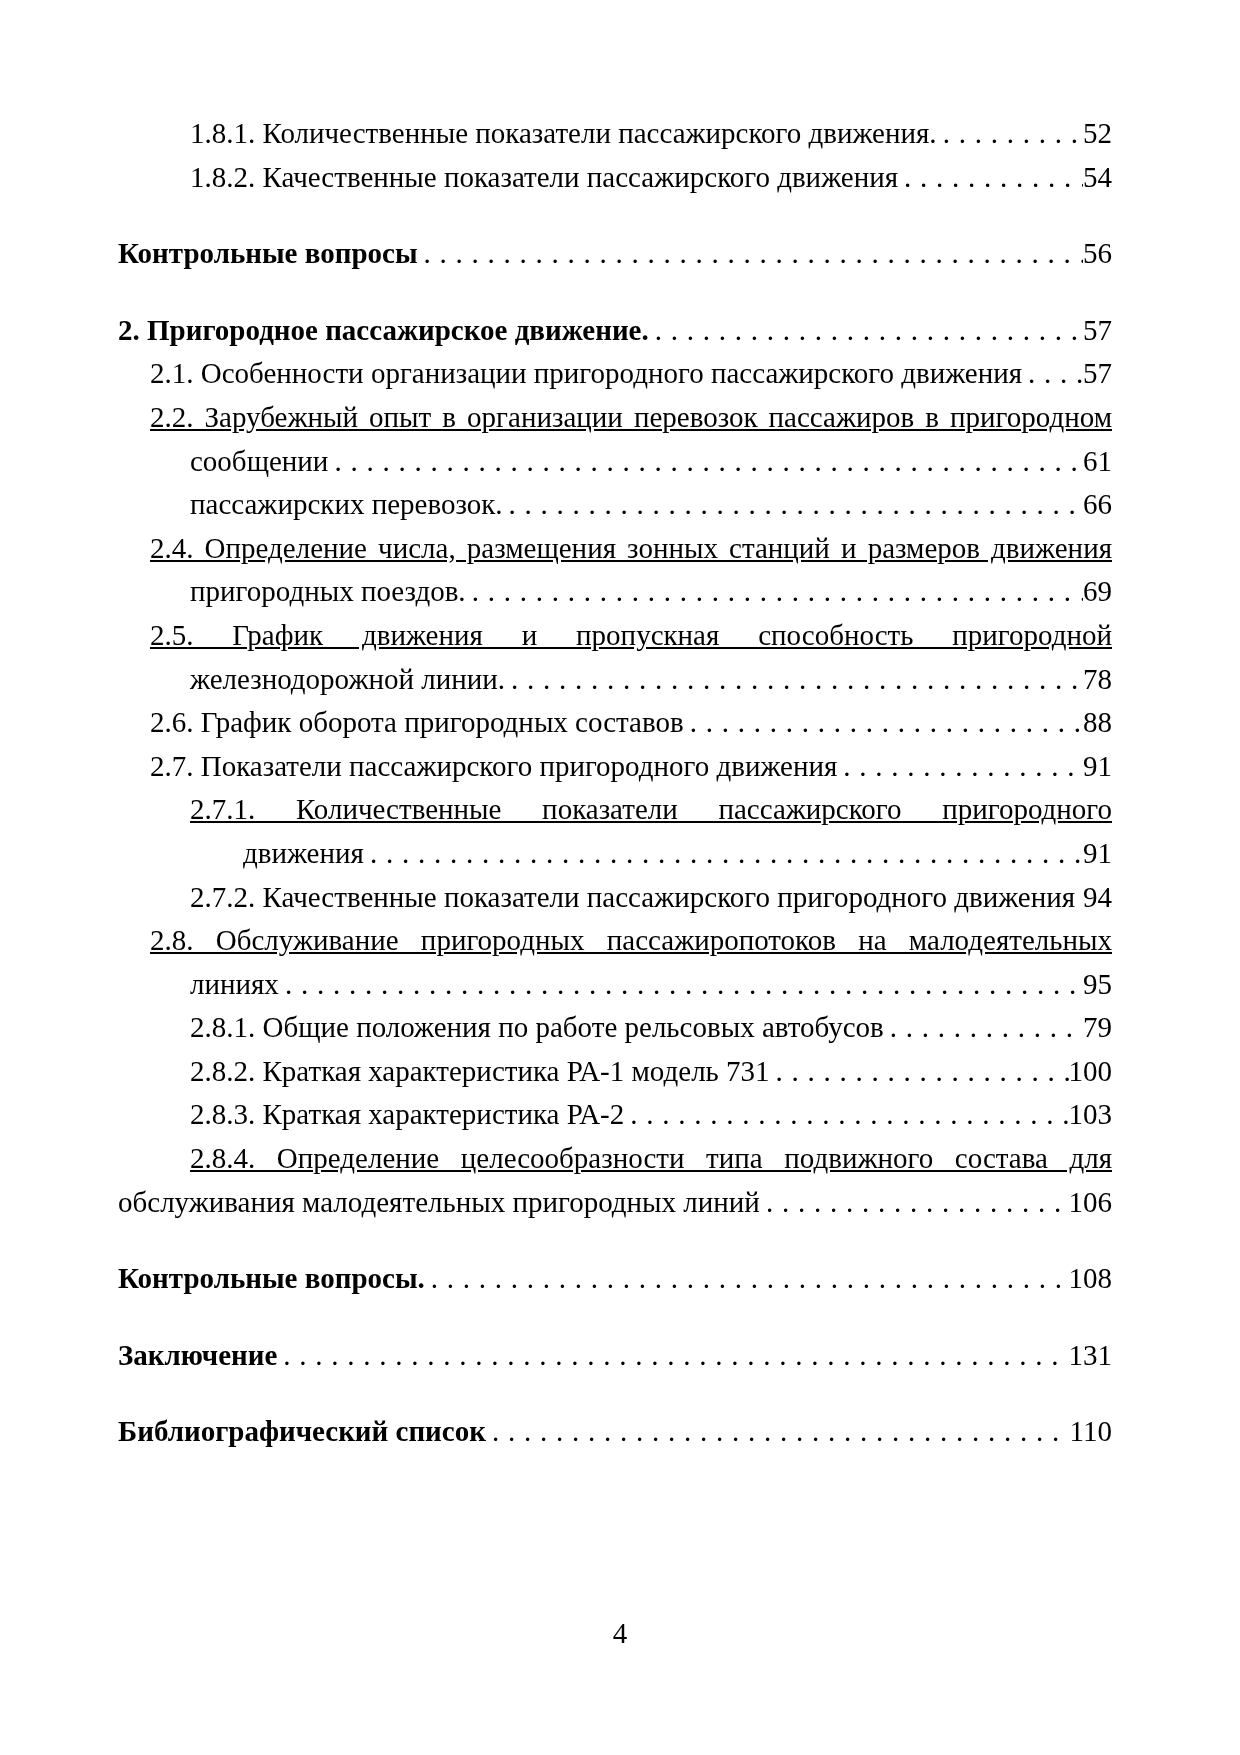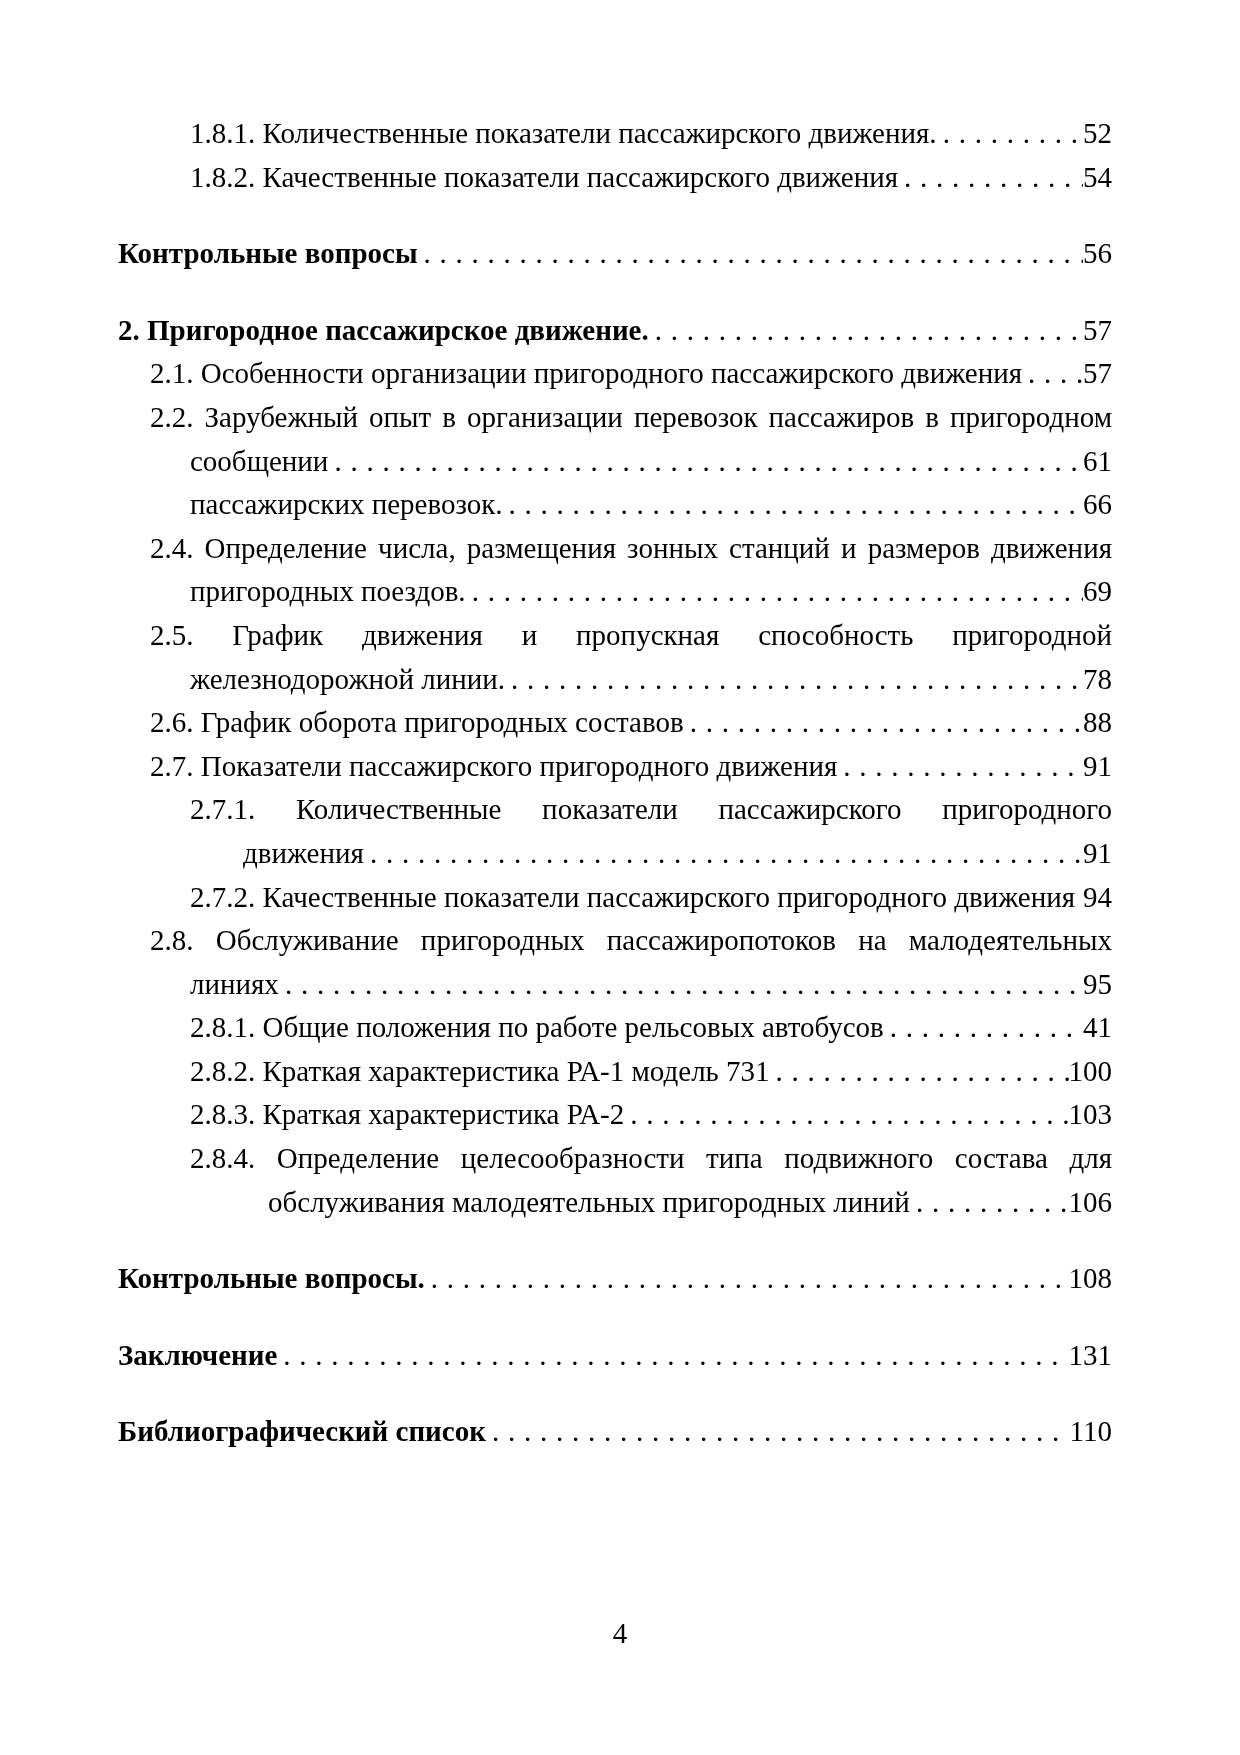--- a/index.html
+++ b/index.html
@@ -39,32 +39,32 @@
     white-space: nowrap;
     letter-spacing: 0.75px;
     margin-left: 6px;
   }
   .row .pg {
     flex: 0 0 auto;
     text-align: right;
   }
   .row.bold .label { font-weight: 700; }
   
-  .row.no-page { display: block; }
+  .row.no-page { display: block; text-decoration: underline; }
   .row.no-page .label {
     display: block;
     white-space: normal;
     text-align: justify;
     text-align-last: justify;
   }
   .indent-0 { margin-left: 0; margin-top: 33px; }
   .indent-1 { margin-left: 32px; }
   .indent-2 { margin-left: 72px; }
   .indent-3 { margin-left: 125px; justify-content: space-between; }
-  .indent-4 { margin-left: 150px; }
+  .indent-4 { }
   .folio {
     position: absolute;
     left: 0;
     right: 0;
     top: 1612px;
     text-align: center;
   }
 </style>
 </head>
 <body>
@@ -177,21 +177,21 @@
 
   <div class="row indent-2">
     <span class="label">линиях</span>
     <span class="dots">. . . . . . . . . . . . . . . . . . . . . . . . . . . . . . . . . . . . . . . . . . . . . . . . . . . . . . . . . . . . . . . . . . . . . . . . . . . . . . . . . . . . . . . . . . . . . . . . . . . . . . . . . . . . . . . . . . . . . . . . </span>
     <span class="pg">95</span>
   </div>
 
   <div class="row indent-2">
     <span class="label">2.8.1. Общие положения по работе рельсовых автобусов</span>
     <span class="dots">. . . . . . . . . . . . . . . . . . . . . . . . . . . . . . . . . . . . . . . . . . . . . . . . . . . . . . . . . . . . . . . . . . . . . . . . . . . . . . . . . . . . . . . . . . . . . . . . . . . . . . . . . . . . . . . . . . . . . . . . </span>
-    <span class="pg">41</span>
+    <span class="pg">79</span>
   </div>
 
   <div class="row indent-2">
     <span class="label">2.8.2. Краткая характеристика РА-1 модель 731</span>
     <span class="dots">. . . . . . . . . . . . . . . . . . . . . . . . . . . . . . . . . . . . . . . . . . . . . . . . . . . . . . . . . . . . . . . . . . . . . . . . . . . . . . . . . . . . . . . . . . . . . . . . . . . . . . . . . . . . . . . . . . . . . . . . </span>
     <span class="pg">100</span>
   </div>
 
   <div class="row indent-2">
     <span class="label">2.8.3. Краткая характеристика РА-2</span>

